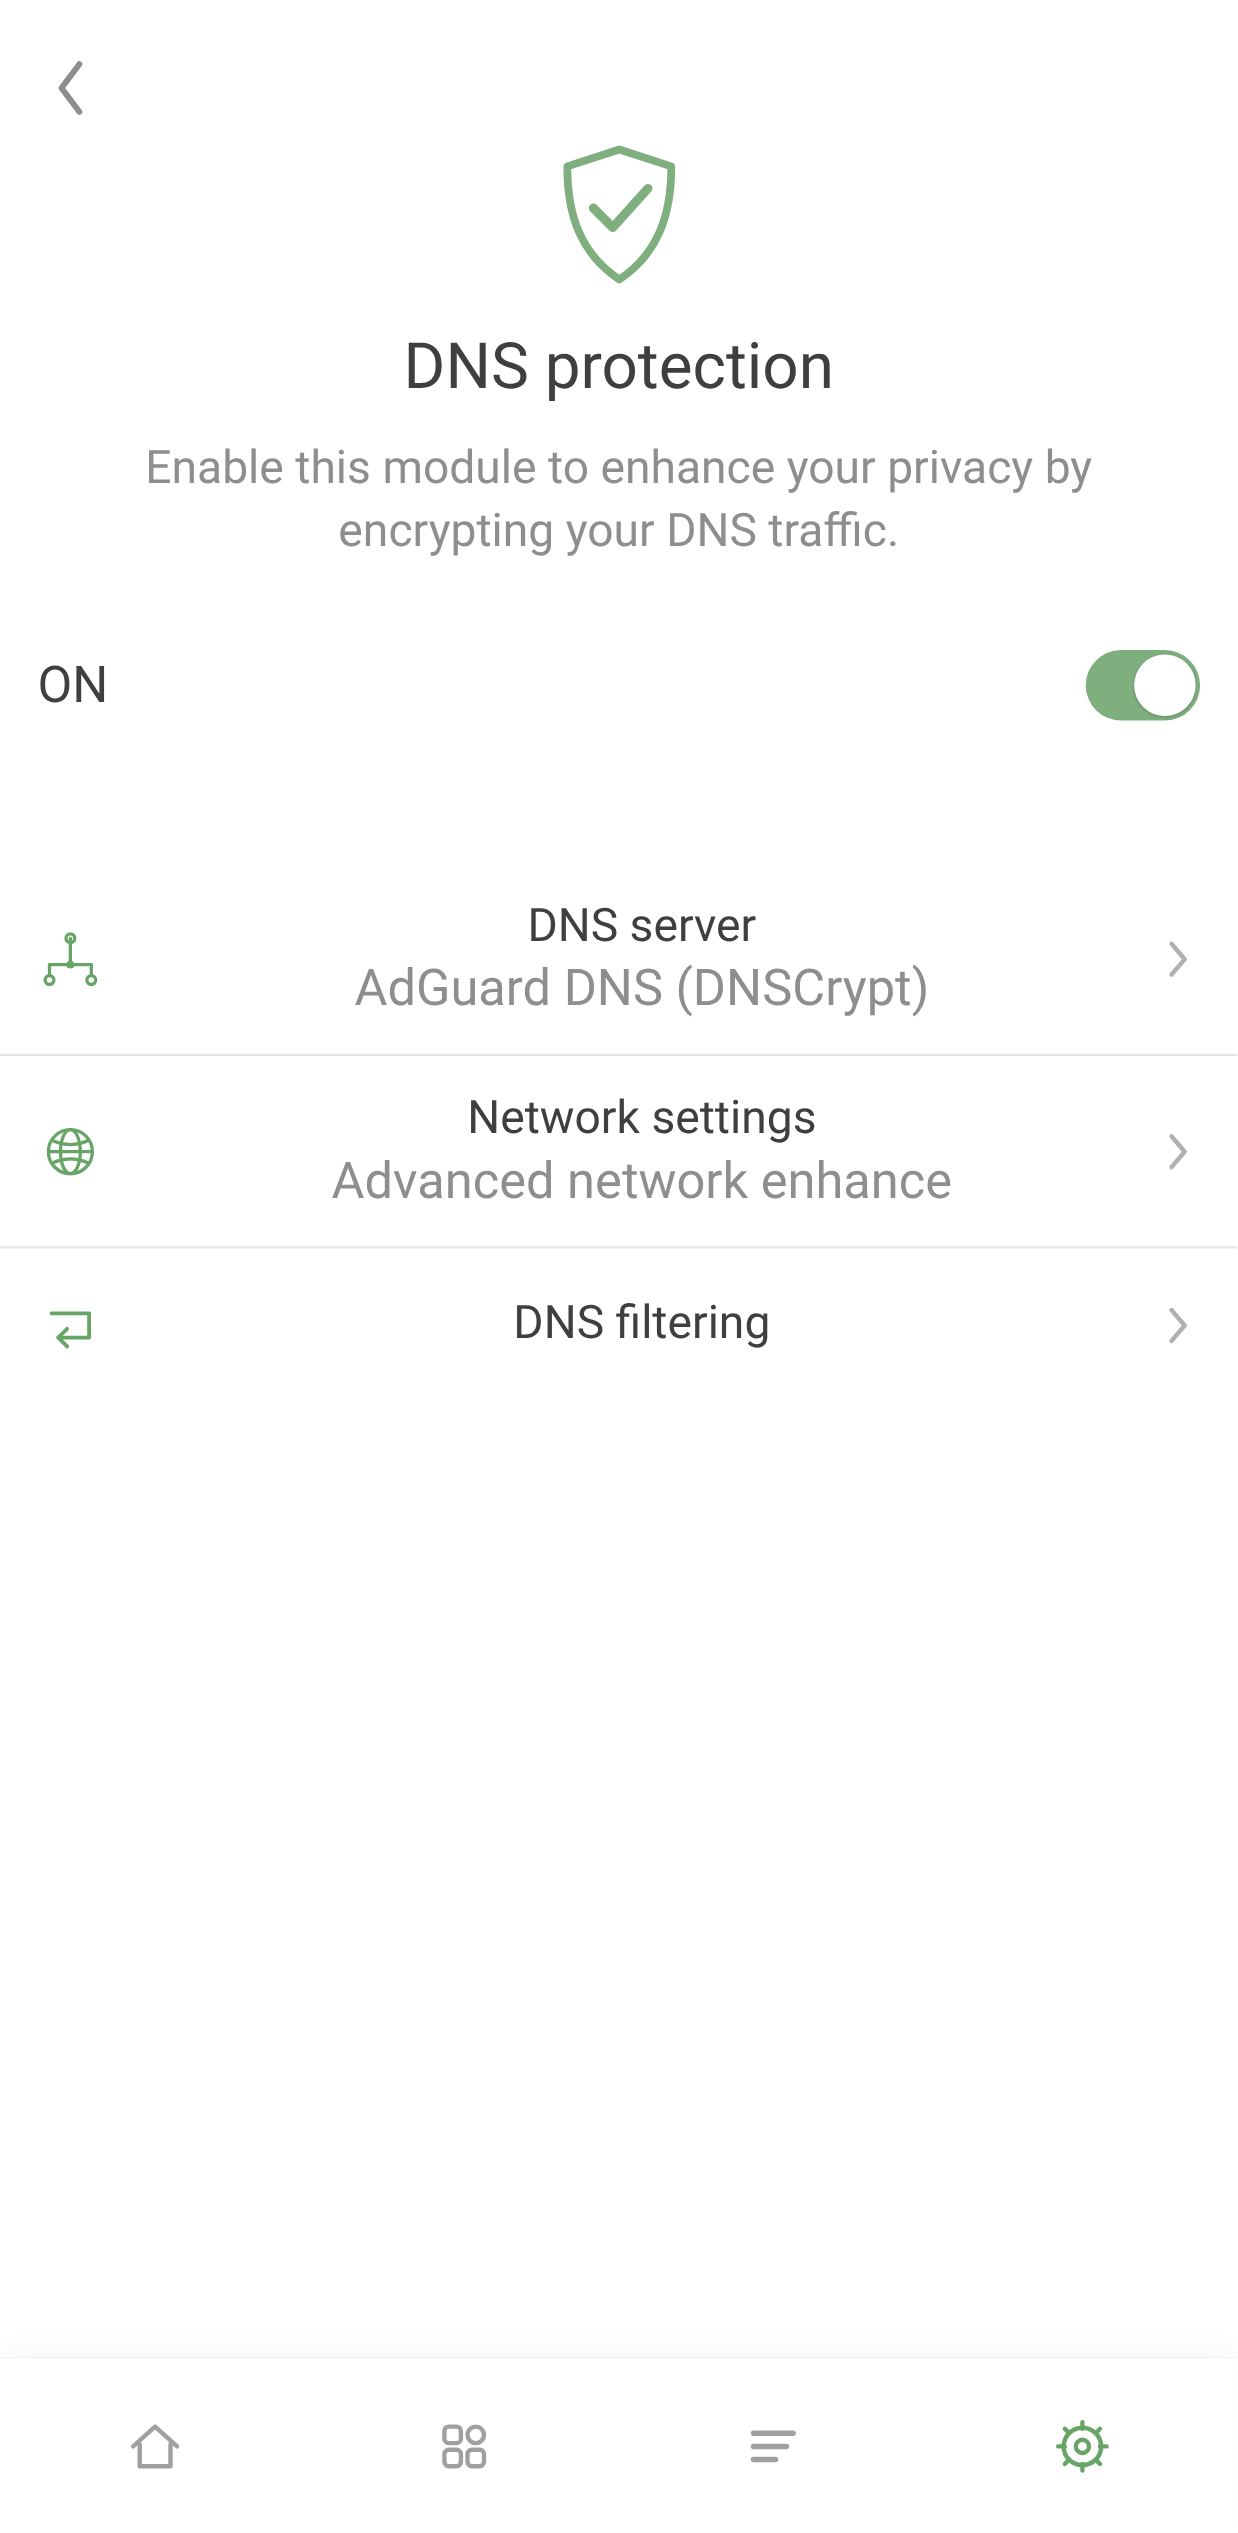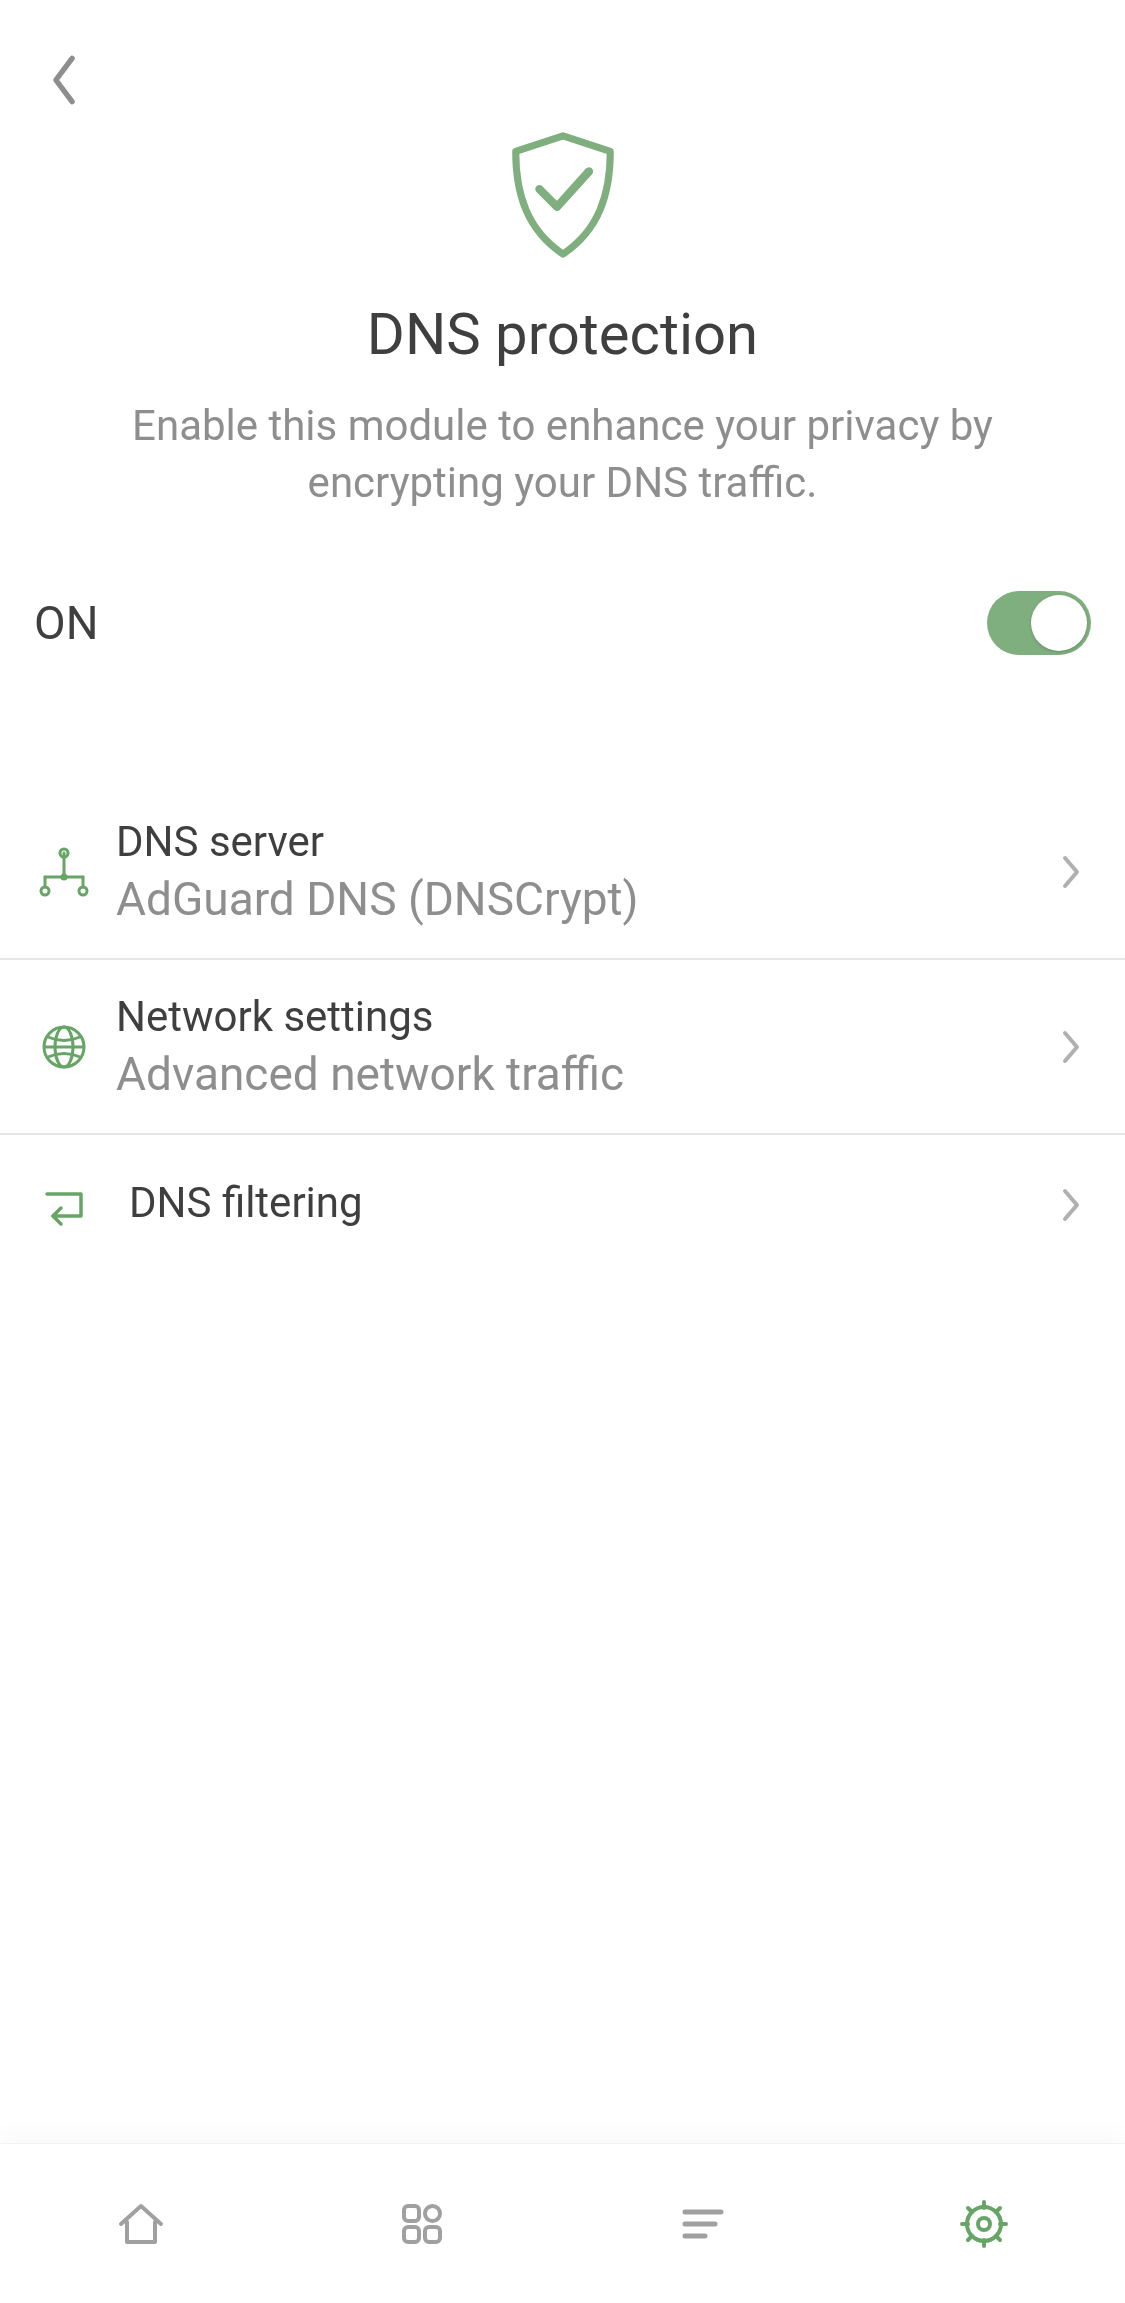--- a/index.html
+++ b/index.html
@@ -68,20 +68,21 @@
   .list {
     margin-top:130px;
   }
   .list-item {
     display:flex;
     align-items:center;
     padding: 32px 34px;
     border-bottom:2px solid #e5e5e5;
     cursor:pointer;
     min-height:140px;
+    text-align:center;
   }
   .list-item:last-child { border-bottom:none;gap:13px; }
   .item-icon {
     width:60px;
     display:flex; align-items:center; justify-content:center;
     flex-shrink:0;
     margin-right:22px;
   }
   .item-text {
     flex:1;
@@ -179,21 +180,21 @@
       <svg width="50" height="50" viewBox="0 0 50 50">
         <circle cx="25" cy="25" r="20" fill="none" stroke="#67a567" stroke-width="3"></circle>
         <ellipse cx="25" cy="25" rx="9" ry="20" fill="none" stroke="#67a567" stroke-width="3"></ellipse>
         <line x1="5" y1="25" x2="45" y2="25" stroke="#67a567" stroke-width="3"></line>
         <path d="M9 15 Q25 22 41 15" fill="none" stroke="#67a567" stroke-width="3"></path>
         <path d="M9 35 Q25 28 41 35" fill="none" stroke="#67a567" stroke-width="3"></path>
       </svg>
     </div>
     <div class="item-text">
       <div class="item-title">Network settings</div>
-      <div class="item-sub">Advanced network traffic</div>
+      <div class="item-sub">Advanced network enhance</div>
     </div>
     <div class="chevron">
       <svg width="24" height="40" viewBox="0 0 24 40">
           <polyline points="6,6 18,20 6,34" fill="none" stroke="#b0b0b0" stroke-width="4" stroke-linecap="round" stroke-linejoin="round"></polyline>
         </svg>
     </div>
   </div>
 
   <div class="list-item">
     <div class="item-icon">

